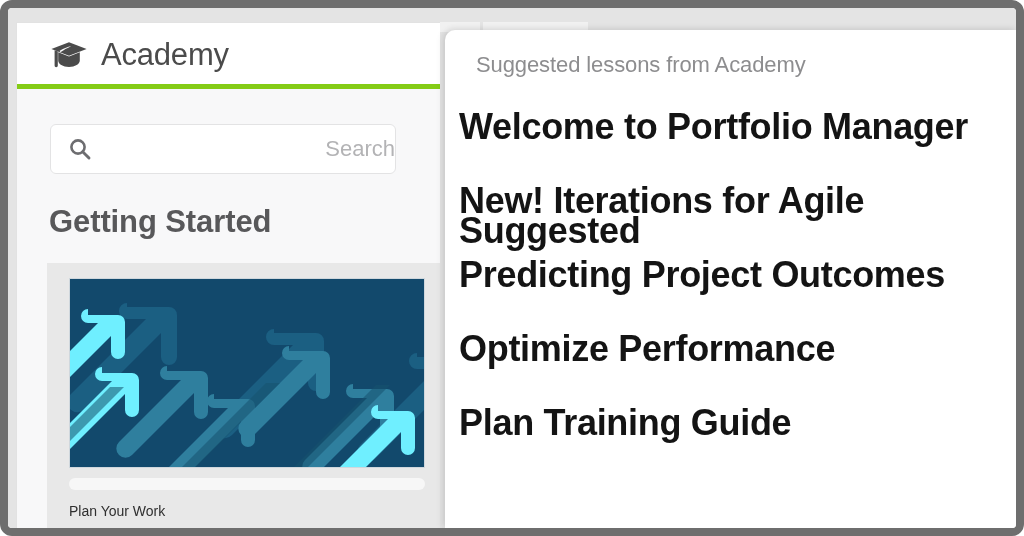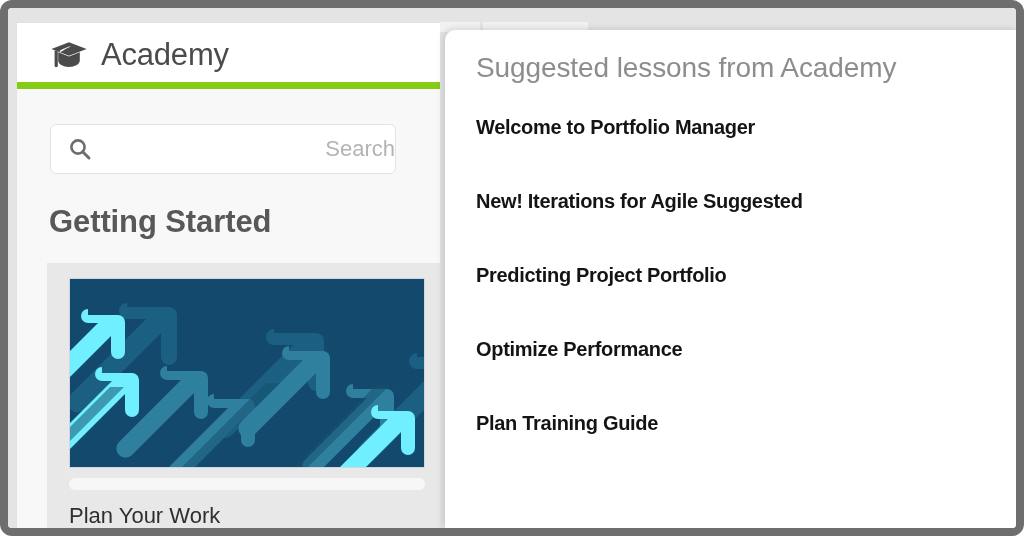--- a/index.html
+++ b/index.html
@@ -47,21 +47,21 @@
     border-top: 1px solid #e2e2e2;
     box-sizing: border-box;
     overflow: hidden;
   }
   #sidebar-header {
     position: absolute;
     left: 0; top: 0;
     width: 423px;
     height: 66px;
     background: #ffffff;
-    border-bottom: 7px solid #84cc16;
+    border-bottom: 5px solid #84cc16;
     box-sizing: border-box;
   }
   #brand {
     position: absolute;
     left: 33px;
     top: 14px;
     display: flex;
     align-items: center;
     gap: 13px;
   }
@@ -138,21 +138,21 @@
     top: 215px;
     width: 356px;
     height: 12px;
     background: #f7f7f7;
     border-radius: 6px;
   }
   #card-label {
     position: absolute;
     left: 22px;
     top: 240px;
-    font-size: 22px;
+    font-size: 14px;
     color: #2f2f2f;
     font-weight: 400;
   }
 
   
   #panel-tabs {
     position: absolute;
     left: 430px;
     top: 14px;
     width: 578px;
@@ -180,37 +180,37 @@
     background: #ffffff;
     border-top-left-radius: 10px;
     box-shadow: -3px 0 7px rgba(0,0,0,0.09), 0 -2px 6px rgba(0,0,0,0.05);
     overflow: hidden;
     box-sizing: border-box;
   }
   #panel-heading {
     position: absolute;
     left: 31px;
     top: 22px;
-    font-size: 28px;
+    font-size: 22px;
     color: #8d8d8f;
     font-weight: 400;
     letter-spacing: -0.1px;
   }
   #lesson-list {
     position: absolute;
     left: 0;
     top: 82px;
     width: 100%;
   }
   .lesson-item {
     height: 74px;
-    padding-left: 31px;
+    padding-left: 14px;
     display: flex;
     align-items: flex-start;
-    font-size: 20px;
+    font-size: 36px;
     font-weight: bold;
     color: #141414;
     letter-spacing: -0.3px;
     cursor: pointer;
   }
   .lesson-item span { line-height: 30px; }
 </style>
 </head>
 <body>
 
@@ -304,21 +304,21 @@
     <div id="panel">
       <div id="panel-heading">Suggested lessons from Academy</div>
       <div id="lesson-list">
         <div class="lesson-item">
           <span>Welcome to Portfolio Manager</span>
         </div>
         <div class="lesson-item">
           <span>New! Iterations for Agile Suggested</span>
         </div>
         <div class="lesson-item">
-          <span>Predicting Project Portfolio</span>
+          <span>Predicting Project Outcomes</span>
         </div>
         <div class="lesson-item">
           <span>Optimize Performance</span>
         </div>
         <div class="lesson-item">
           <span>Plan Training Guide</span>
         </div>
       </div>
     </div>
 

